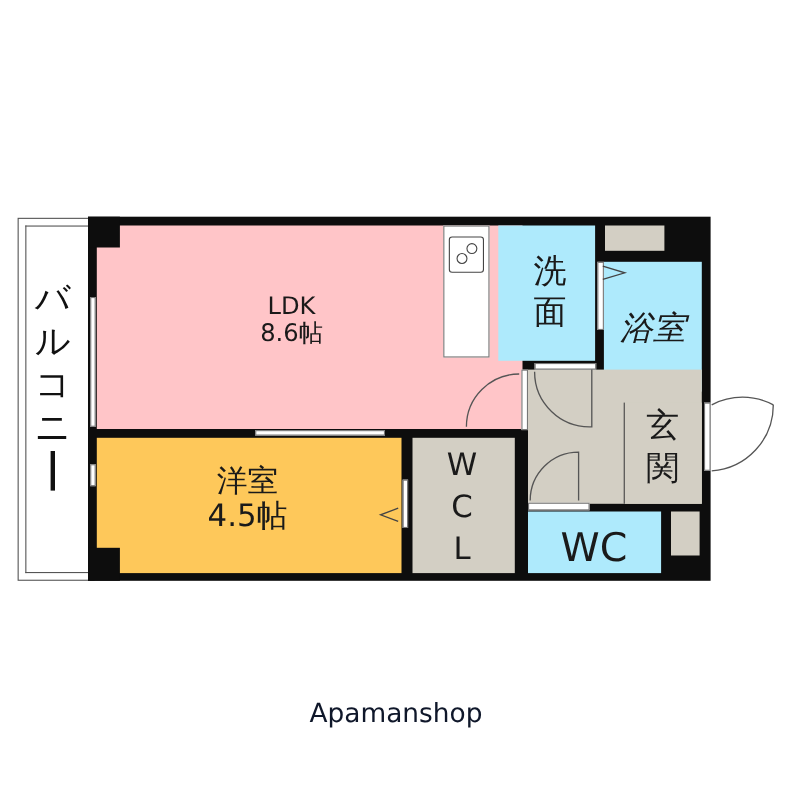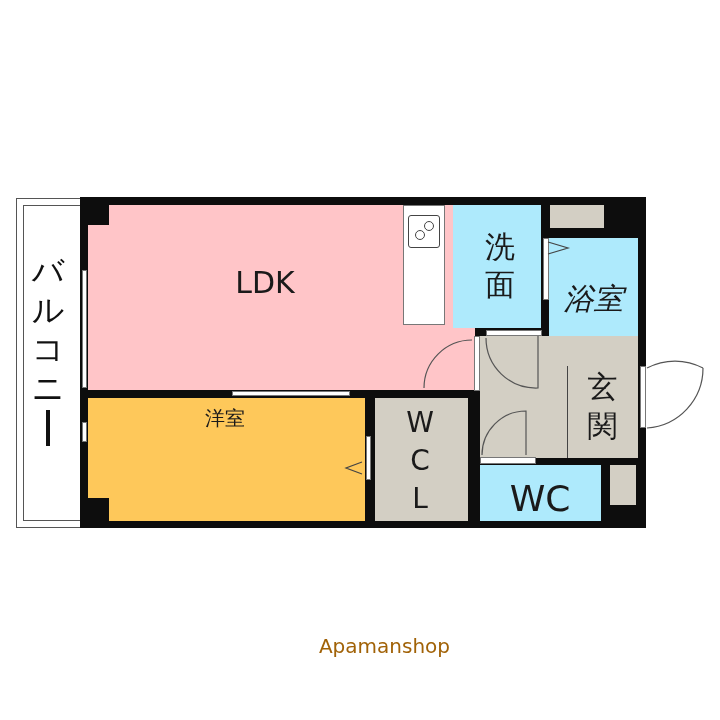--- a/index.html
+++ b/index.html
@@ -30,22 +30,23 @@
 <div class="abs wall" style="left:80px; top:197px; width:566px; height:331px;"></div>
 
 <div class="abs" style="left:88px; top:205px; width:387px; height:185px; background:#ffc5c8;"></div>
 <div class="abs wall" style="left:80px; top:197px; width:29px; height:28px;"></div>
 
 <div class="abs" style="left:403px; top:205px; width:42px; height:120px; background:#fff; border:1px solid #777;"></div>
 <div class="abs" style="left:408px; top:215px; width:32px; height:33px; background:#fff; border:1.5px solid #444; border-radius:3px;">
   <div style="position:absolute; left:6px; top:14px; width:8px; height:8px; border:1.5px solid #444; border-radius:50%;"></div>
   <div style="position:absolute; left:15px; top:5px; width:8px; height:8px; border:1.5px solid #444; border-radius:50%;"></div>
 </div>
-<div class="room-label" style="left:200px; top:266px; width:130px; font-size:30px;">
+<div class="room-label" style="left:200px; top:266px; width:130px; font-size:22px;">
   <div>LDK</div>
+  <div>8.6帖</div>
 </div>
 
 <div class="abs" style="left:453px; top:205px; width:88px; height:123px; background:#aeeafc;"></div>
 <div class="room-label" style="left:470px; top:228px; width:60px; font-size:30px; line-height:1.25;">
   <div>洗</div>
   <div>面</div>
 </div>
 
 <div class="abs" style="left:550px; top:205px; width:54px; height:23px; background:#d3cfc4;"></div>
 
@@ -62,22 +63,23 @@
   <div>玄</div>
   <div>関</div>
 </div>
 <div class="abs" style="left:640px; top:366px; width:6px; height:62px; background:#fff; border:1px solid #777;"></div>
 
 <div class="abs" style="left:88px; top:398px; width:277px; height:123px; background:#fec85a;"></div>
 <div class="abs wall" style="left:80px; top:498px; width:29px; height:30px;"></div>
 <div class="abs" style="left:232px; top:391px; width:118px; height:5px; background:#fff; border:1px solid #777;"></div>
 <div class="abs" style="left:82px; top:270px; width:5px; height:118px; background:#fff; border:1px solid #777;"></div>
 <div class="abs" style="left:82px; top:422px; width:5px; height:20px; background:#fff; border:1px solid #777;"></div>
-<div class="room-label" style="left:160px; top:407px; width:130px; font-size:20px;">
+<div class="room-label" style="left:160px; top:421px; width:130px; font-size:28px;">
   <div>洋室</div>
+  <div>4.5帖</div>
 </div>
 
 <div class="abs" style="left:375px; top:398px; width:93px; height:123px; background:#d3cfc4;"></div>
 <div class="abs" style="left:366px; top:436px; width:5px; height:44px; background:#fff; border:1px solid #777;"></div>
 <div class="room-label" style="left:395px; top:404px; width:50px; font-size:28px; line-height:1.35;">
   <div>W</div>
   <div>C</div>
   <div>L</div>
 </div>
 
@@ -90,13 +92,13 @@
 <svg width="720" height="720">
   <path d="M424 388 A48 48 0 0 1 472 340" fill="none" stroke="#555" stroke-width="1.2"></path>
   <path d="M486 338 A50 50 0 0 0 538 388 L538 336" fill="none" stroke="#555" stroke-width="1.2"></path>
   <path d="M482 455 A44 44 0 0 1 526 411 L526 455" fill="none" stroke="#555" stroke-width="1.2"></path>
   <path d="M647 368 A60 60 0 0 1 703 368" fill="none" stroke="#555" stroke-width="1.2"></path>
   <path d="M703 368 A60 60 0 0 1 647 428" fill="none" stroke="#555" stroke-width="1.2"></path>
   <path d="M548 242 L568 248 L548 254" fill="none" stroke="#444" stroke-width="1.2"></path>
   <path d="M362 462 L346 468 L362 474" fill="none" stroke="#444" stroke-width="1.2"></path>
 </svg>
 
-<div class="abs" style="left:270px; top:634px; width:180px; text-align:right; font-size:20px; color:#a16207;">Apamanshop</div>
+<div class="abs" style="left:270px; top:634px; width:180px; text-align:center; font-size:24px; color:#0f172a;">Apamanshop</div>
 
 </body></html>

